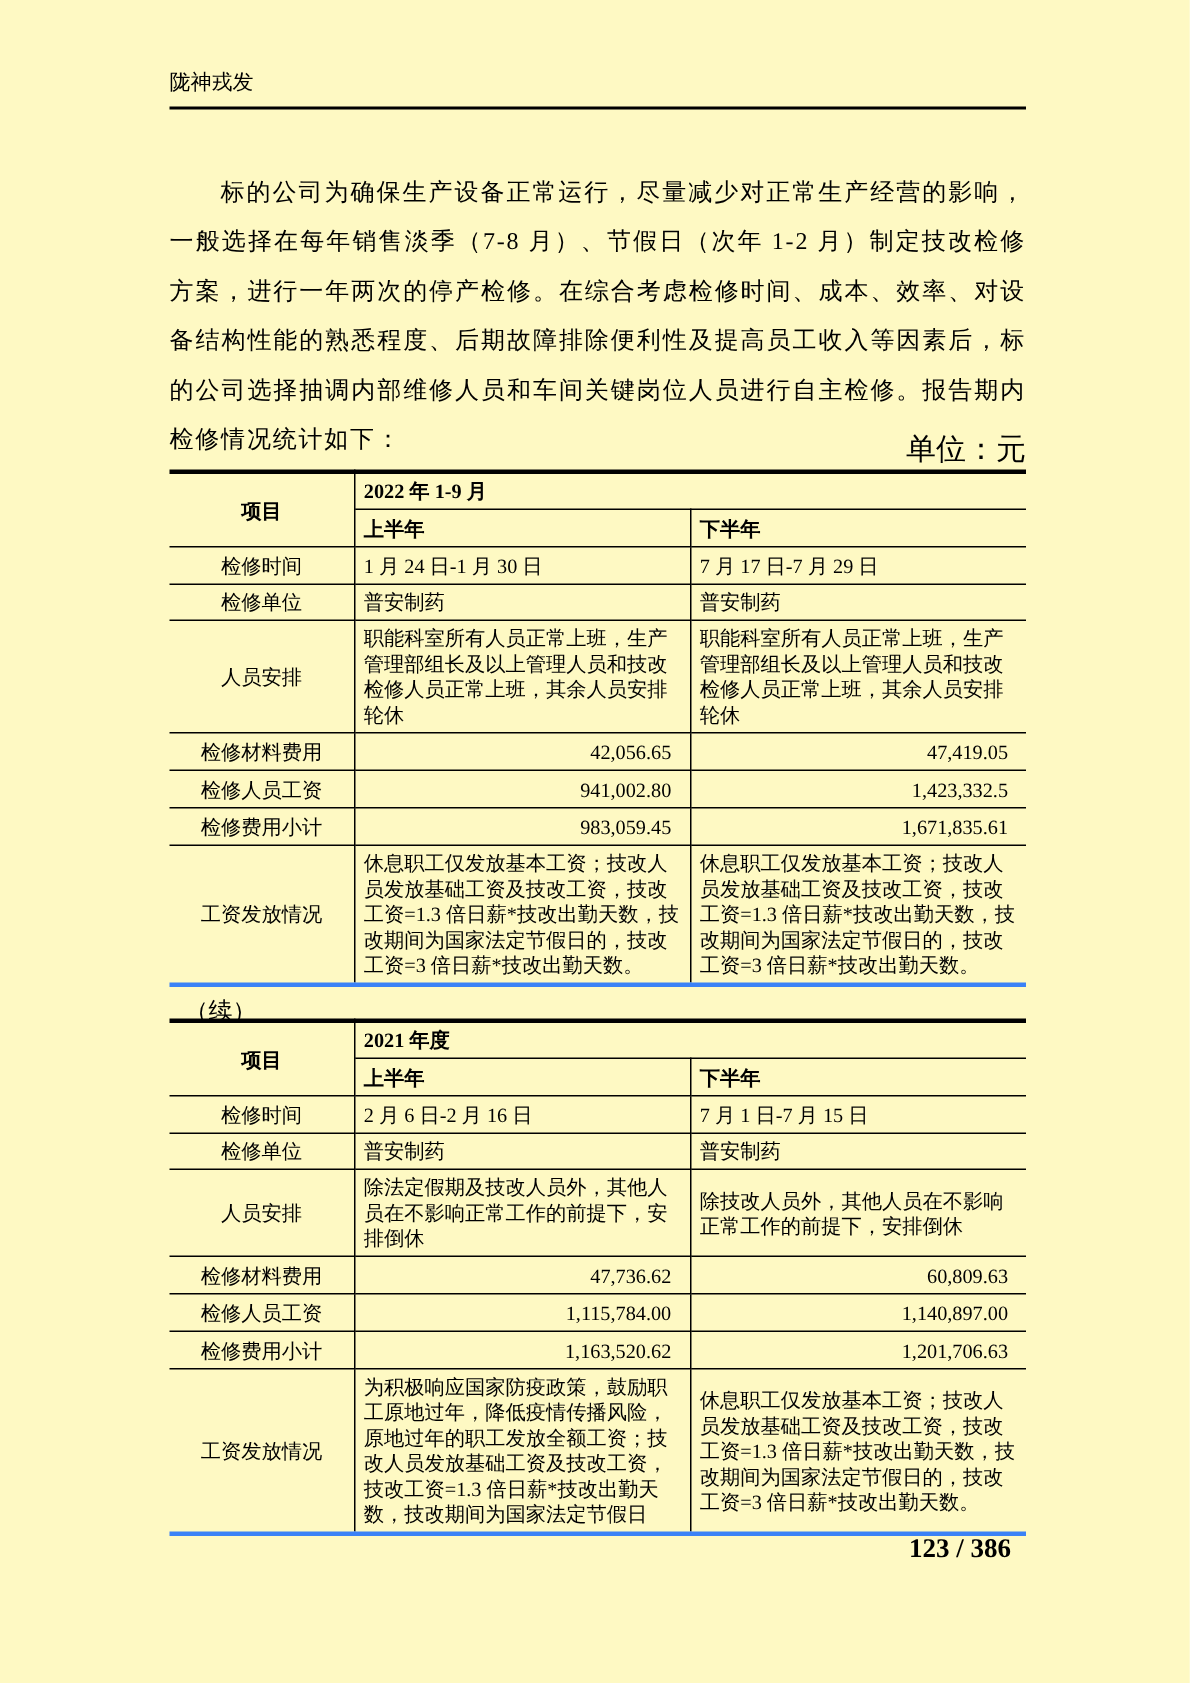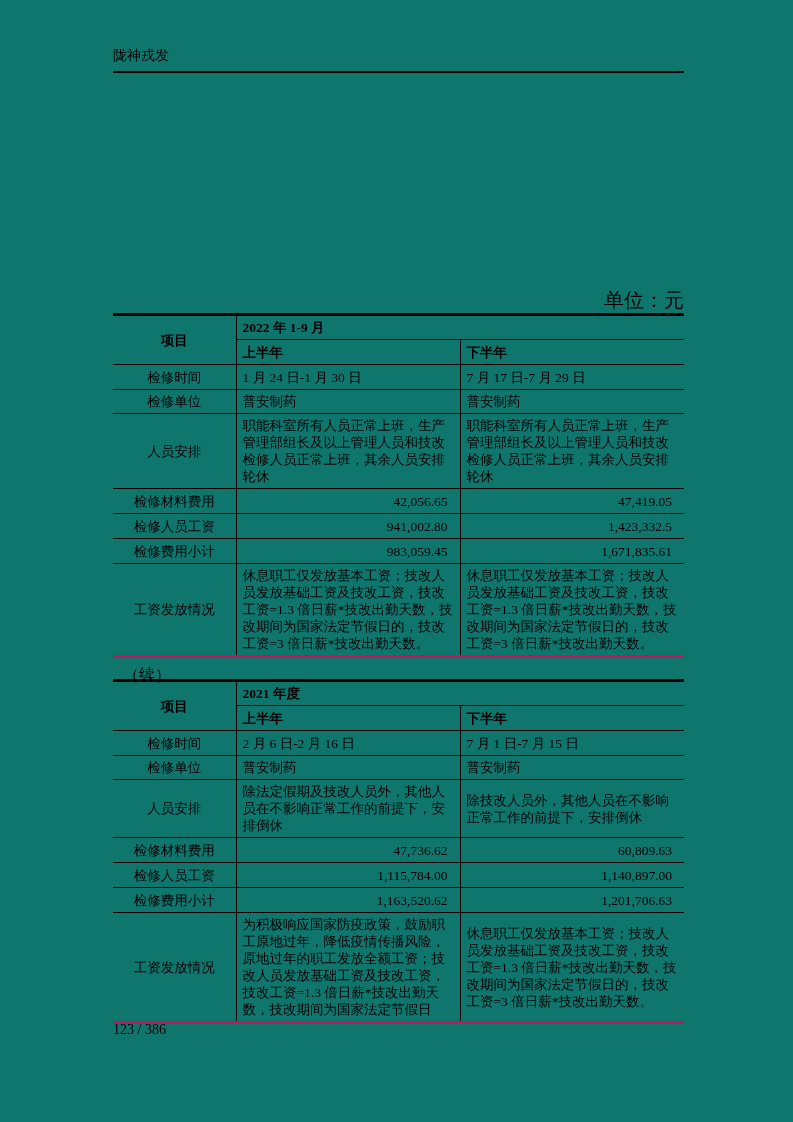--- a/index.html
+++ b/index.html
@@ -6,21 +6,21 @@
   html, body { margin: 0; padding: 0; }
   body {
     width: 793px; height: 1122px;
     background: #ffffff;
     font-family: "Liberation Serif", "DejaVu Serif", serif;
     color: #000000;
   }
   .page {
     position: relative;
     width: 793px; height: 1122px;
-    background: #0f766e;
+    background: #fef9c3;
     overflow: hidden;
     padding-left: 27px;
   }
 
   
   .doc-header {
     position: absolute; left: 113px; top: 46px; width: 571px;
     display: flex; justify-content: space-between; align-items: flex-end;
     font-size: 14px; line-height: 20px;
   }
@@ -45,21 +45,21 @@
   .continued {
     position: absolute; left: 113px; top: 646px; width: 571px;
     font-size: 16px; line-height: 26px; text-indent: 10px;
   }
 
   
   .report-table {
     position: absolute; left: 113px; width: 571px;
     border-collapse: collapse; table-layout: fixed;
     font-size: 13.5px; line-height: 17px;
-    border-top: 3px solid #000; border-bottom: 3px solid #be185d;
+    border-top: 3px solid #000; border-bottom: 3px solid #3b82f6;
   }
   .report-table.t1 { top: 313px; }
   .report-table.t2 { top: 679px; }
   .report-table td {
     border: 1px solid #000;
     padding: 3px 6px;
     vertical-align: middle;
     word-break: break-all;
   }
   .report-table tr td:first-child { border-left: none; }
@@ -70,34 +70,35 @@
 
   .rh25 td { height: 25px; }
   .rh24 td { height: 24px; }
   .staff1 td { height: 66px; }
   .salary1 td { height: 85px; }
   .staff2 td { height: 56px; }
   .salary2 td { height: 98px; }
 
   .page-number {
     position: absolute; left: 113px; top: 1022px; width: 571px;
-    padding-right: 10px;
-    font-size: 14px; font-weight: normal;
+    text-align: right; padding-right: 10px;
+    font-size: 18px; font-weight: bold;
   }
 </style>
 </head>
 <body>
 
 <div class="page">
 
   <div class="doc-header">
     <span>陇神戎发</span>
   </div>
   <div class="doc-rule"></div>
 
+  <p class="body-paragraph">标的公司为确保生产设备正常运行，尽量减少对正常生产经营的影响，一般选择在每年销售淡季（7-8 月）、节假日（次年 1-2 月）制定技改检修方案，进行一年两次的停产检修。在综合考虑检修时间、成本、效率、对设备结构性能的熟悉程度、后期故障排除便利性及提高员工收入等因素后，标的公司选择抽调内部维修人员和车间关键岗位人员进行自主检修。报告期内检修情况统计如下：</p>
 
   <div class="unit-label">单位：元</div>
 
   <table class="report-table t1">
     <colgroup>
         <col style="width:123px">
         <col style="width:224px">
         <col style="width:224px">
       </colgroup>
     <tbody>

